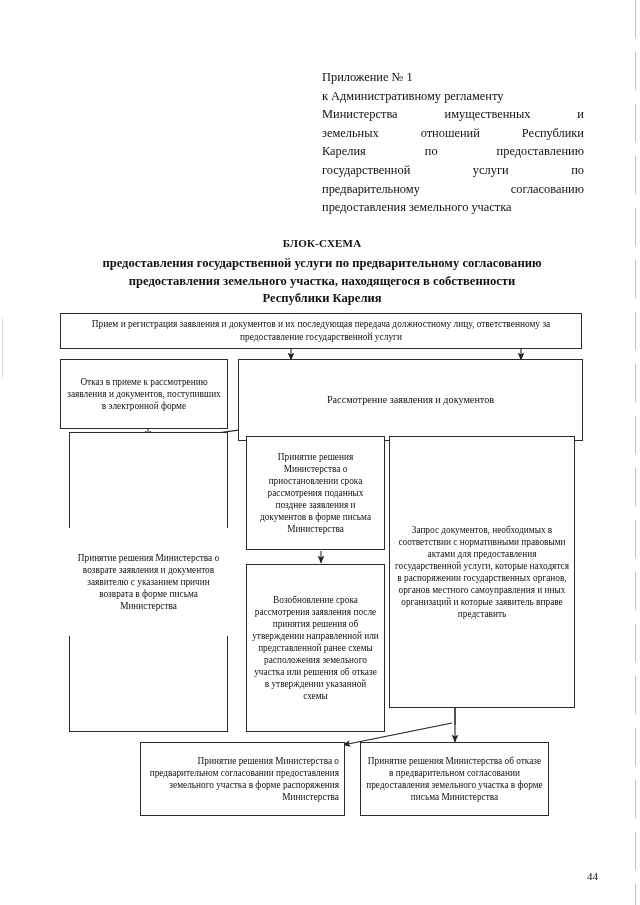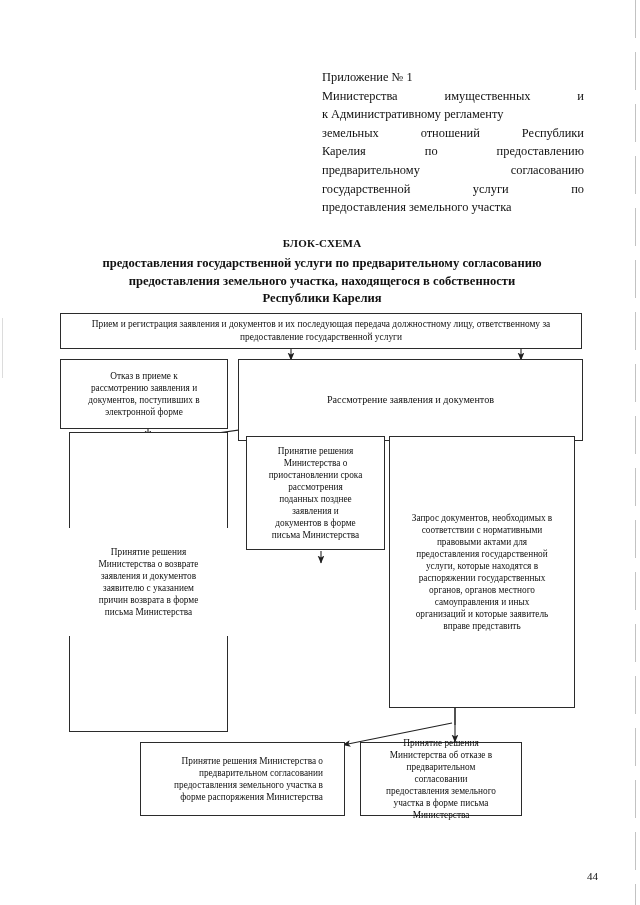--- a/index.html
+++ b/index.html
@@ -101,21 +101,21 @@
     position: absolute;
     box-sizing: border-box;
     border: 1px solid #2b2b2b;
     background: #ffffff;
     display: flex;
     align-items: center;
     justify-content: center;
     text-align: center;
     font-size: 9.3px;
     line-height: 12.1px;
-    padding: 3px 21px;
+    padding: 3px 5px;
     color: #111111;
   }
   .node > span { display: block; width: 100%; }
   .node.top-node { font-size: 9.4px; line-height: 13px; }
   .node.review-node { font-size: 10.2px; }
   .node.blank-node { }
 
   
   #wires {
     position: absolute;
@@ -138,26 +138,26 @@
 <body>
 
 <div id="page">
 
   <div class="scan-edge-right"></div>
   <div class="scan-edge-left"></div>
 
   <div class="hdr">
     <div class="hdr-line1">Приложение № 1</div>
     <div class="hdr-body">
+      <span class="j last">к Административному регламенту</span>
       <span class="j">Министерства имущественных и</span>
-      <span class="j last">к Административному регламенту</span>
       <span class="j">земельных отношений Республики</span>
       <span class="j">Карелия по предоставлению</span>
+      <span class="j">государственной услуги по</span>
       <span class="j">предварительному согласованию</span>
-      <span class="j">государственной услуги по</span>
       <span class="j last">предоставления земельного участка</span>
     </div>
   </div>
 
   <div class="title-wrap">
     <div class="title-main">БЛОК-СХЕМА</div>
     <div class="title-sub">
       <div>предоставления государственной услуги по предварительному согласованию</div>
       <div>предоставления земельного участка, находящегося в собственности</div>
       <div>Республики Карелия</div>
@@ -213,30 +213,33 @@
     </div>
 
     <div class="node" style="left:69px; top:528px; width:159px; height:108px; border:none;">
       <span>Принятие решения Министерства о возврате заявления и документов заявителю с указанием причин возврата в форме письма Министерства</span>
     </div>
 
     <div class="node" style="left:246px; top:436px; width:139px; height:114px;">
       <span>Принятие решения Министерства о приостановлении срока рассмотрения поданных позднее заявления и документов в форме письма Министерства</span>
     </div>
 
+    <div class="node" style="left:246px; top:564px; width:139px; height:168px;">
+      <span>Возобновление срока рассмотрения заявления после принятия решения об утверждении направленной или представленной ранее схемы расположения земельного участка или решения об отказе в утверждении указанной схемы</span>
+    </div>
 
     <div class="node" style="left:389px; top:436px; width:186px; height:272px;">
       <span>Запрос документов, необходимых в соответствии с нормативными правовыми актами для предоставления государственной услуги, которые находятся в распоряжении государственных органов, органов местного самоуправления и иных организаций и которые заявитель вправе представить</span>
     </div>
 
     <div class="node" style="left:140px; top:742px; width:205px; height:74px;text-align:right;">
       <span>Принятие решения Министерства о предварительном согласовании предоставления земельного участка в форме распоряжения Министерства</span>
     </div>
 
-    <div class="node" style="left:360px; top:742px; width:162px; height:74px;">
+    <div class="node" style="left:360px; top:742px; width:189px; height:74px;">
       <span>Принятие решения Министерства об отказе в предварительном согласовании предоставления земельного участка в форме письма Министерства</span>
     </div>
 
   </div>
 
   <div class="pageno">44</div>
 
 </div>
 
 </body></html>

